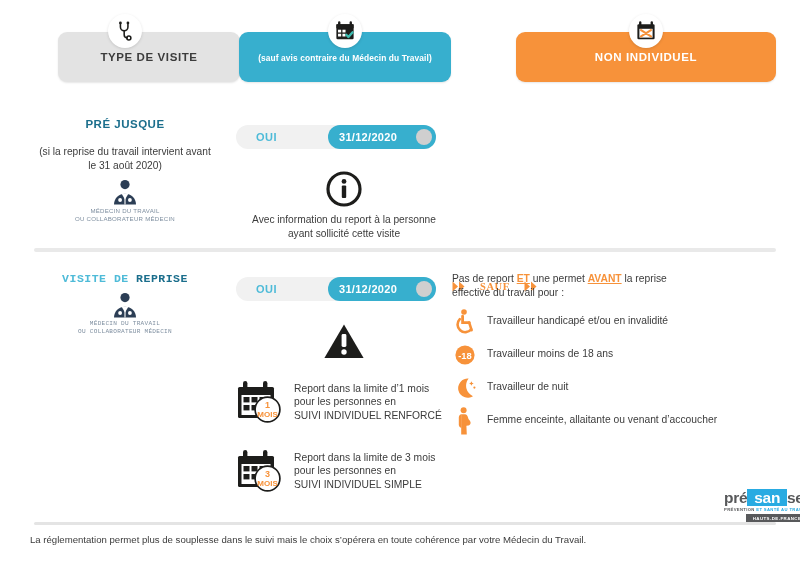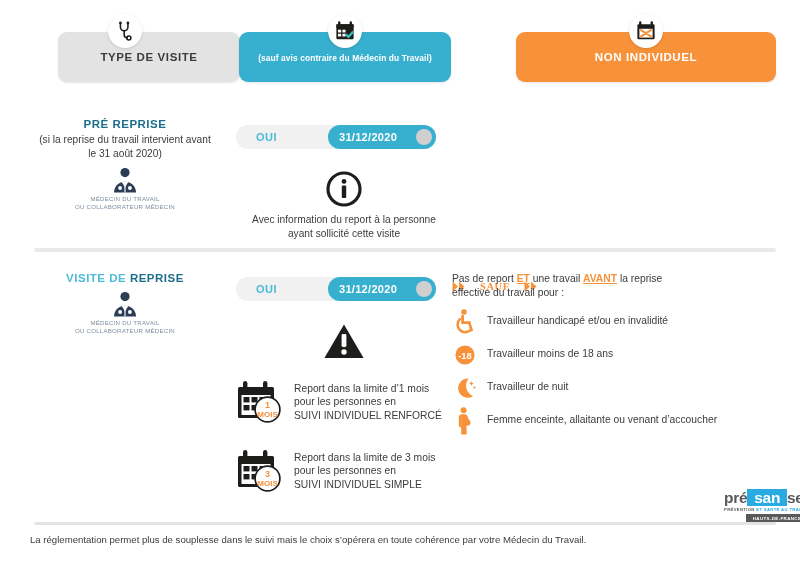--- a/index.html
+++ b/index.html
@@ -59,21 +59,21 @@
 
   
   .col-left  { position: absolute; left: 22px;  width: 206px; text-align: center; }
   .col-mid   { position: absolute; left: 236px; width: 216px; }
   .col-right { position: absolute; left: 452px; width: 330px; }
 
   .visit-title { font-size: 11.5px; font-weight: bold; letter-spacing: 0.5px; }
   .visit-title .soft { color: #4ebbd8; }
   .visit-title .strong { color: #1b6e8c; }
   .visit-note {
-    font-size: 10.2px; color: #3c3c3c; line-height: 13.5px; margin-top: 3px;
+    font-size: 10.2px; color: #3c3c3c; line-height: 13.5px; margin-top: 15px;
   }
 
   .doctor-block { margin-top: 7px; display: flex; flex-direction: column; align-items: center; }
   .doctor-caption {
     font-size: 6.1px; color: #7f8fa0; line-height: 8px;
     letter-spacing: 0.25px; margin-top: 2px; text-align: center;
   }
 
   
   .toggle {
@@ -197,21 +197,21 @@
         <rect x="4.4" y="1.4" width="2.6" height="5.2" rx="1.3" fill="#1d1d1b"></rect>
         <rect x="17" y="1.4" width="2.6" height="5.2" rx="1.3" fill="#1d1d1b"></rect>
         <rect x="4.8" y="9.6" width="14.4" height="9.6" fill="#ffffff"></rect>
         <path d="M6.6 11.1l10.8 6.8M17.4 11.1L6.6 17.9" fill="none" stroke="#f7923a" stroke-width="2.4" stroke-linecap="round"></path>
       </svg>
     </div>
   </div>
 
   <div class="col-left" style="top:118px;">
     <div class="visit-title">
-      <span class="strong">PRÉ REPRISE</span>
+      <span class="strong">PRÉ JUSQUE</span>
     </div>
     <div class="visit-note">
       <div>(si la reprise du travail intervient avant</div>
       <div>le 31 août 2020)</div>
     </div>
     <div class="doctor-block">
       <svg width="34" height="26" viewBox="0 0 34 26">
         <circle cx="17" cy="5.6" r="4.6" fill="#2c3e55"></circle>
         <path d="M6 25.4c0-6 4.9-10.6 11-10.6s11 4.6 11 10.6z" fill="#2c3e55"></path>
         <path d="M13.5 14.6L17 20.4l3.5-5.8" fill="#ffffff"></path>
@@ -243,21 +243,21 @@
       </svg>
       <div class="mid-caption">
         <div>Avec information du report à la personne</div>
         <div>ayant sollicité cette visite</div>
       </div>
     </div>
   </div>
 
   <div class="divider d1"></div>
 
-  <div class="col-left" style="top:272px;">
+  <div class="col-left" style="top:272px;font-family:Liberation Mono, monospace;">
     <div class="visit-title">
       <span class="soft">VISITE DE </span><span class="strong">REPRISE</span>
     </div>
     <div class="doctor-block">
       <svg width="34" height="26" viewBox="0 0 34 26">
         <circle cx="17" cy="5.6" r="4.6" fill="#2c3e55"></circle>
         <path d="M6 25.4c0-6 4.9-10.6 11-10.6s11 4.6 11 10.6z" fill="#2c3e55"></path>
         <path d="M13.5 14.6L17 20.4l3.5-5.8" fill="#ffffff"></path>
         <circle cx="12.1" cy="21" r="1.9" fill="#ffffff"></circle>
         <circle cx="21.9" cy="21" r="1.9" fill="#ffffff"></circle>
@@ -339,21 +339,21 @@
     </svg>
     <span>SAUF</span>
     <svg width="14" height="11" viewBox="0 0 14 11">
       <path d="M0.5 0.5L6 5.5 0.5 10.5z" fill="#f7923a"></path>
       <path d="M7 0.5L12.5 5.5 7 10.5z" fill="#f7923a"></path>
     </svg>
   </div>
 
   <div class="col-right" style="top:272px;">
     <div class="exc-intro">
-      <span>Pas de report </span><u>ET</u><span> une travail </span><u>AVANT</u><span> la reprise</span>
+      <span>Pas de report </span><u>ET</u><span> une permet </span><u>AVANT</u><span> la reprise</span>
       <div>effective du travail pour :</div>
     </div>
 
     <div class="exc-list">
 
       <div class="exc-item">
         <span class="exc-ico">
           <svg width="24" height="26" viewBox="0 0 24 26">
             <circle cx="11" cy="3" r="2.8" fill="#f7923a"></circle>
             <path d="M9.6 7.2v6.4h6.6" fill="none" stroke="#f7923a" stroke-width="2.8" stroke-linecap="round"></path>

